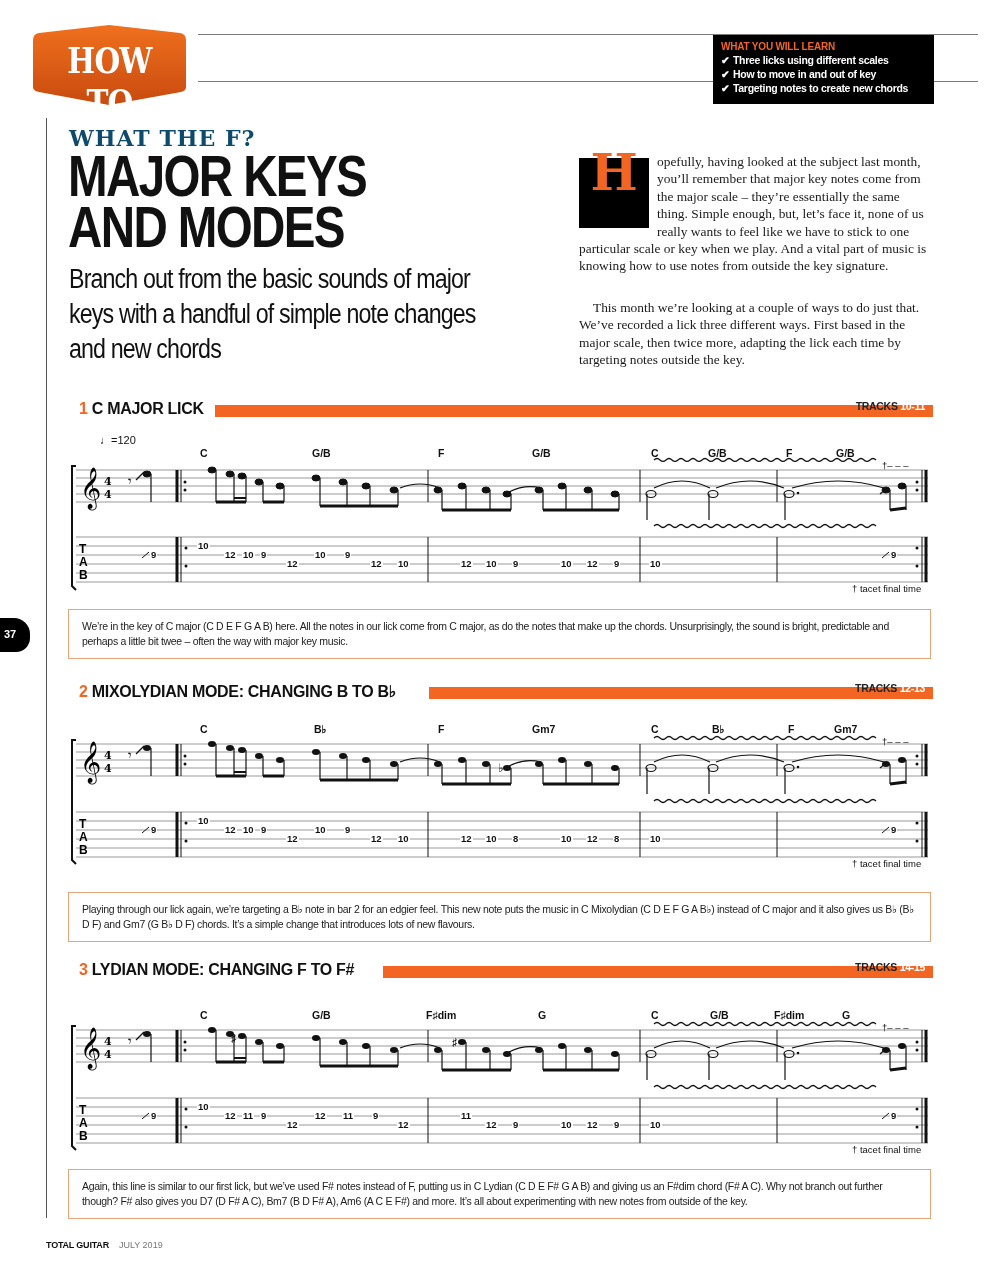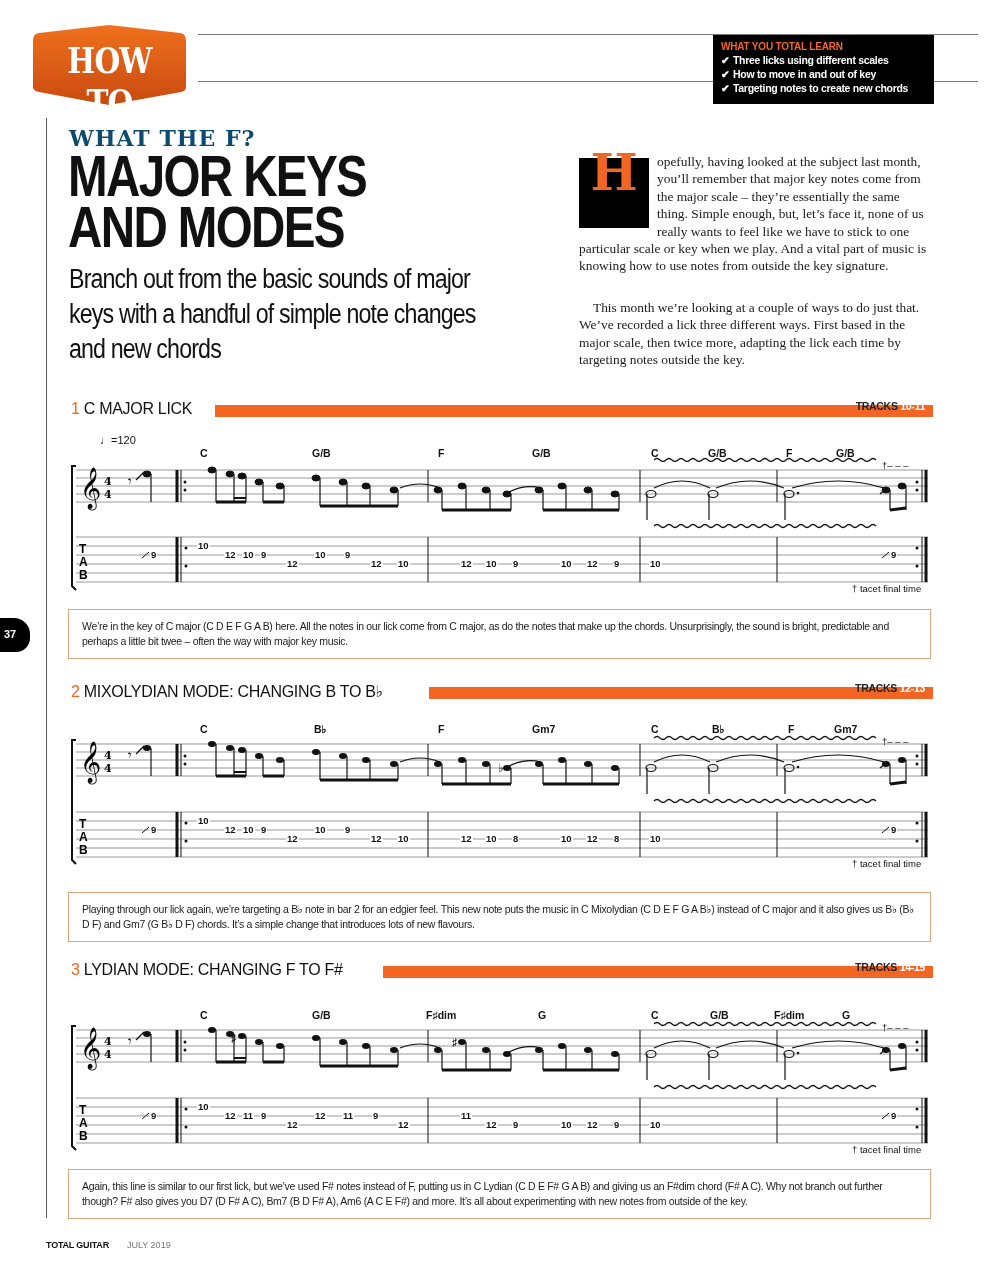--- a/index.html
+++ b/index.html
@@ -27,63 +27,63 @@
 
   
   .intro { position: absolute; left: 579px; top: 153px; width: 350px; font-family: "Liberation Serif", serif; font-size: 13.4px; line-height: 17.4px; color: #1a1a1a; }
   .dropcap { float: left; width: 70px; height: 70px; background: #000; margin: 5px 8px 0 0; position: relative; }
   .dropcap span { position: absolute; left: 0; top: 6px; width: 70px; text-align: center; font-family: "DejaVu Serif", serif; font-weight: bold; font-size: 50px; color: #f26522; }
   .intro p { margin: 0; }
   .intro p.indent { text-indent: 14px; margin-top: 24px; }
 
   
   .section-head { position: absolute; left: 67px; width: 866px; height: 20px; }
-  .section-title { position: absolute; left: 4px; top: 0; font-weight: normal; font-size: 16px; letter-spacing: -0.3px; white-space: nowrap; background: #fff; padding-right: 8px; z-index: 2; }
+  .section-title { position: absolute; left: 12px; top: 0; font-weight: bold; font-size: 16px; letter-spacing: -0.3px; white-space: nowrap; background: #fff; padding-right: 8px; z-index: 2; }
   .section-title .num { color: #f26522; }
   .section-bar { position: absolute; right: 0; top: 5px; height: 12px; background: #f26522; }
   .tracks { position: absolute; right: 8px; top: 0; font-size: 10.5px; font-weight: bold; line-height: 12px; color: #222; letter-spacing: -0.3px; }
   .tracks .tn { color: #fff; }
 
   
   .notation { position: absolute; left: 60px; width: 880px; }
   .tempo { position: absolute; font-size: 11px; }
   .chord { position: absolute; font-size: 10.5px; font-weight: bold; white-space: nowrap; }
   .tacet { position: absolute; font-size: 9.5px; white-space: nowrap; }
   .tab-num { position: absolute; font-size: 9.5px; font-weight: bold; background: #fff; padding: 0 1px; line-height: 10px; }
 
   
   .caption { position: absolute; left: 68px; width: 863px; border: 1.5px solid #e6a47a; padding: 9px 13px; font-size: 10.5px; line-height: 15px; letter-spacing: -0.3px; color: #222; }
 
   .page-tab { position: absolute; left: 0; top: 618px; width: 30px; height: 34px; background: #000; border-radius: 0 16px 14px 0; }
   .page-num { position: absolute; left: 4px; top: 10px; color: #fff; font-size: 11px; font-weight: bold; }
 
   .footer { position: absolute; left: 46px; top: 1240px; font-size: 9px; }
   .footer .mag { font-weight: bold; letter-spacing: -0.2px; }
-  .footer .issue { color: #777; margin-left: 18px; }
+  .footer .issue { color: #777; margin-left: 10px; }
 </style>
 </head>
 <body>
 
 <div class="howto-badge">
   <svg width="153" height="80" viewBox="0 0 153 80">
     <defs>
       <linearGradient id="bg" x1="0" y1="0" x2="0" y2="1">
         <stop offset="0" stop-color="#f0701e"></stop>
         <stop offset="1" stop-color="#c84a0e"></stop>
       </linearGradient>
     </defs>
     <path d="M6 8 L76 0 L147 8 Q153 9 153 15 L153 62 Q153 66 148 67 L76 80 L6 67 Q0 66 0 62 L0 15 Q0 9 6 8 Z" fill="url(#bg)"></path>
   </svg>
   <div class="howto-text">HOW TO</div>
 </div>
 <div class="hr-top" style="top:34px"></div>
 <div class="hr-top" style="top:81px"></div>
 
 <div class="learn-box">
-  <div class="learn-title">WHAT YOU TOTAL LEARN</div>
+  <div class="learn-title">WHAT YOU WILL LEARN</div>
   <div class="learn-item"><span class="chk">✔</span><span>Three licks using different scales</span></div>
   <div class="learn-item"><span class="chk">✔</span><span>How to move in and out of key</span></div>
   <div class="learn-item"><span class="chk">✔</span><span>Targeting notes to create new chords</span></div>
 </div>
 
 <div class="left-rule"></div>
 
 <div class="kicker">WHAT THE F?</div>
 <div class="main-title">
   <div>MAJOR KEYS</div>

